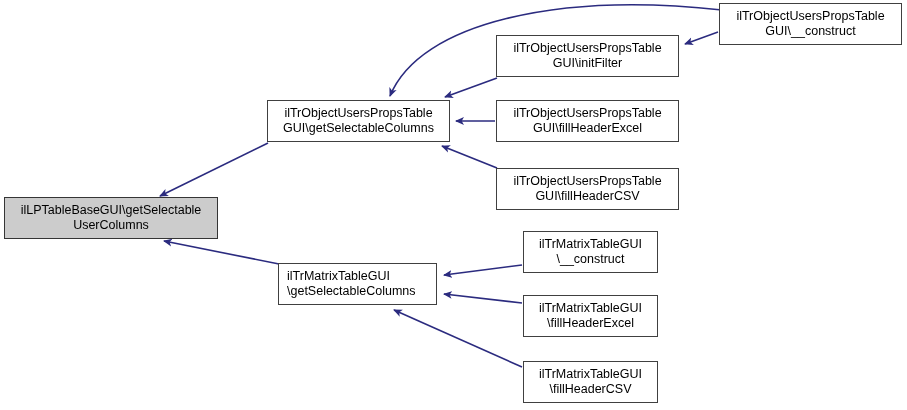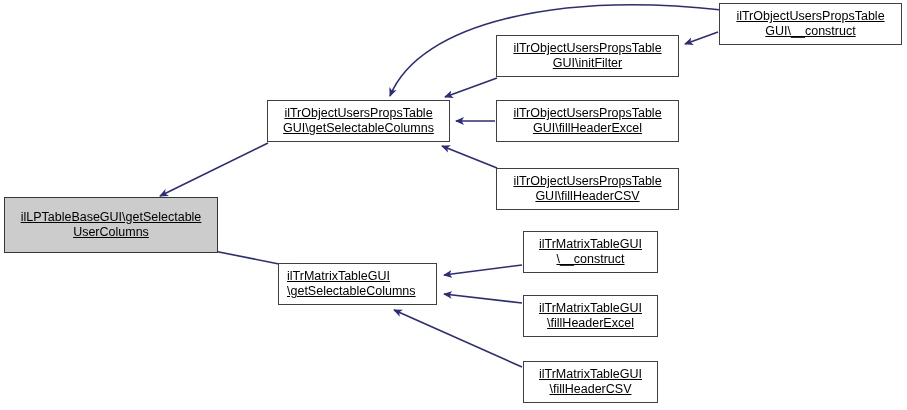--- a/index.html
+++ b/index.html
@@ -43,21 +43,20 @@
     border: 1px solid #353535;
   }
   .node.leftalign {
     text-align: left;
     justify-content: flex-start;
     padding-left: 8px;
   }
   .node-label {
     display: block;
     white-space: pre-line;
-    text-decoration: underline;
   }
 </style>
 </head>
 <body>
 
 <div id="canvas">
 
   <svg id="edge-layer" viewBox="0 0 907 410">
     <defs>
       <marker id="arrow" markerWidth="9" markerHeight="9" refX="8" refY="4.5" orient="auto" markerUnits="userSpaceOnUse">
@@ -79,21 +78,21 @@
 
     <path d="M 497,168 L 442,146" fill="none" stroke="#2b2b7f" stroke-width="1.6" marker-end="url(#arrow)"></path>
 
     <path d="M 522,265 L 444,275" fill="none" stroke="#2b2b7f" stroke-width="1.6" marker-end="url(#arrow)"></path>
 
     <path d="M 522,303 L 444,294" fill="none" stroke="#2b2b7f" stroke-width="1.6" marker-end="url(#arrow)"></path>
 
     <path d="M 522,367 L 394,310" fill="none" stroke="#2b2b7f" stroke-width="1.6" marker-end="url(#arrow)"></path>
   </svg>
 
-  <div class="node highlight" style="left: 4px; top: 197px; width: 214px; height: 56px;">
+  <div class="node highlight" style="left: 4px; top: 197px; width: 214px; height: 42px;">
     <span class="node-label">ilLPTableBaseGUI\getSelectable
 UserColumns</span>
   </div>
 
   <div class="node" style="left: 267px; top: 100px; width: 183px; height: 42px;">
     <span class="node-label">ilTrObjectUsersPropsTable
 GUI\getSelectableColumns</span>
   </div>
 
   <div class="node" style="left: 719px; top: 3px; width: 183px; height: 42px;">

